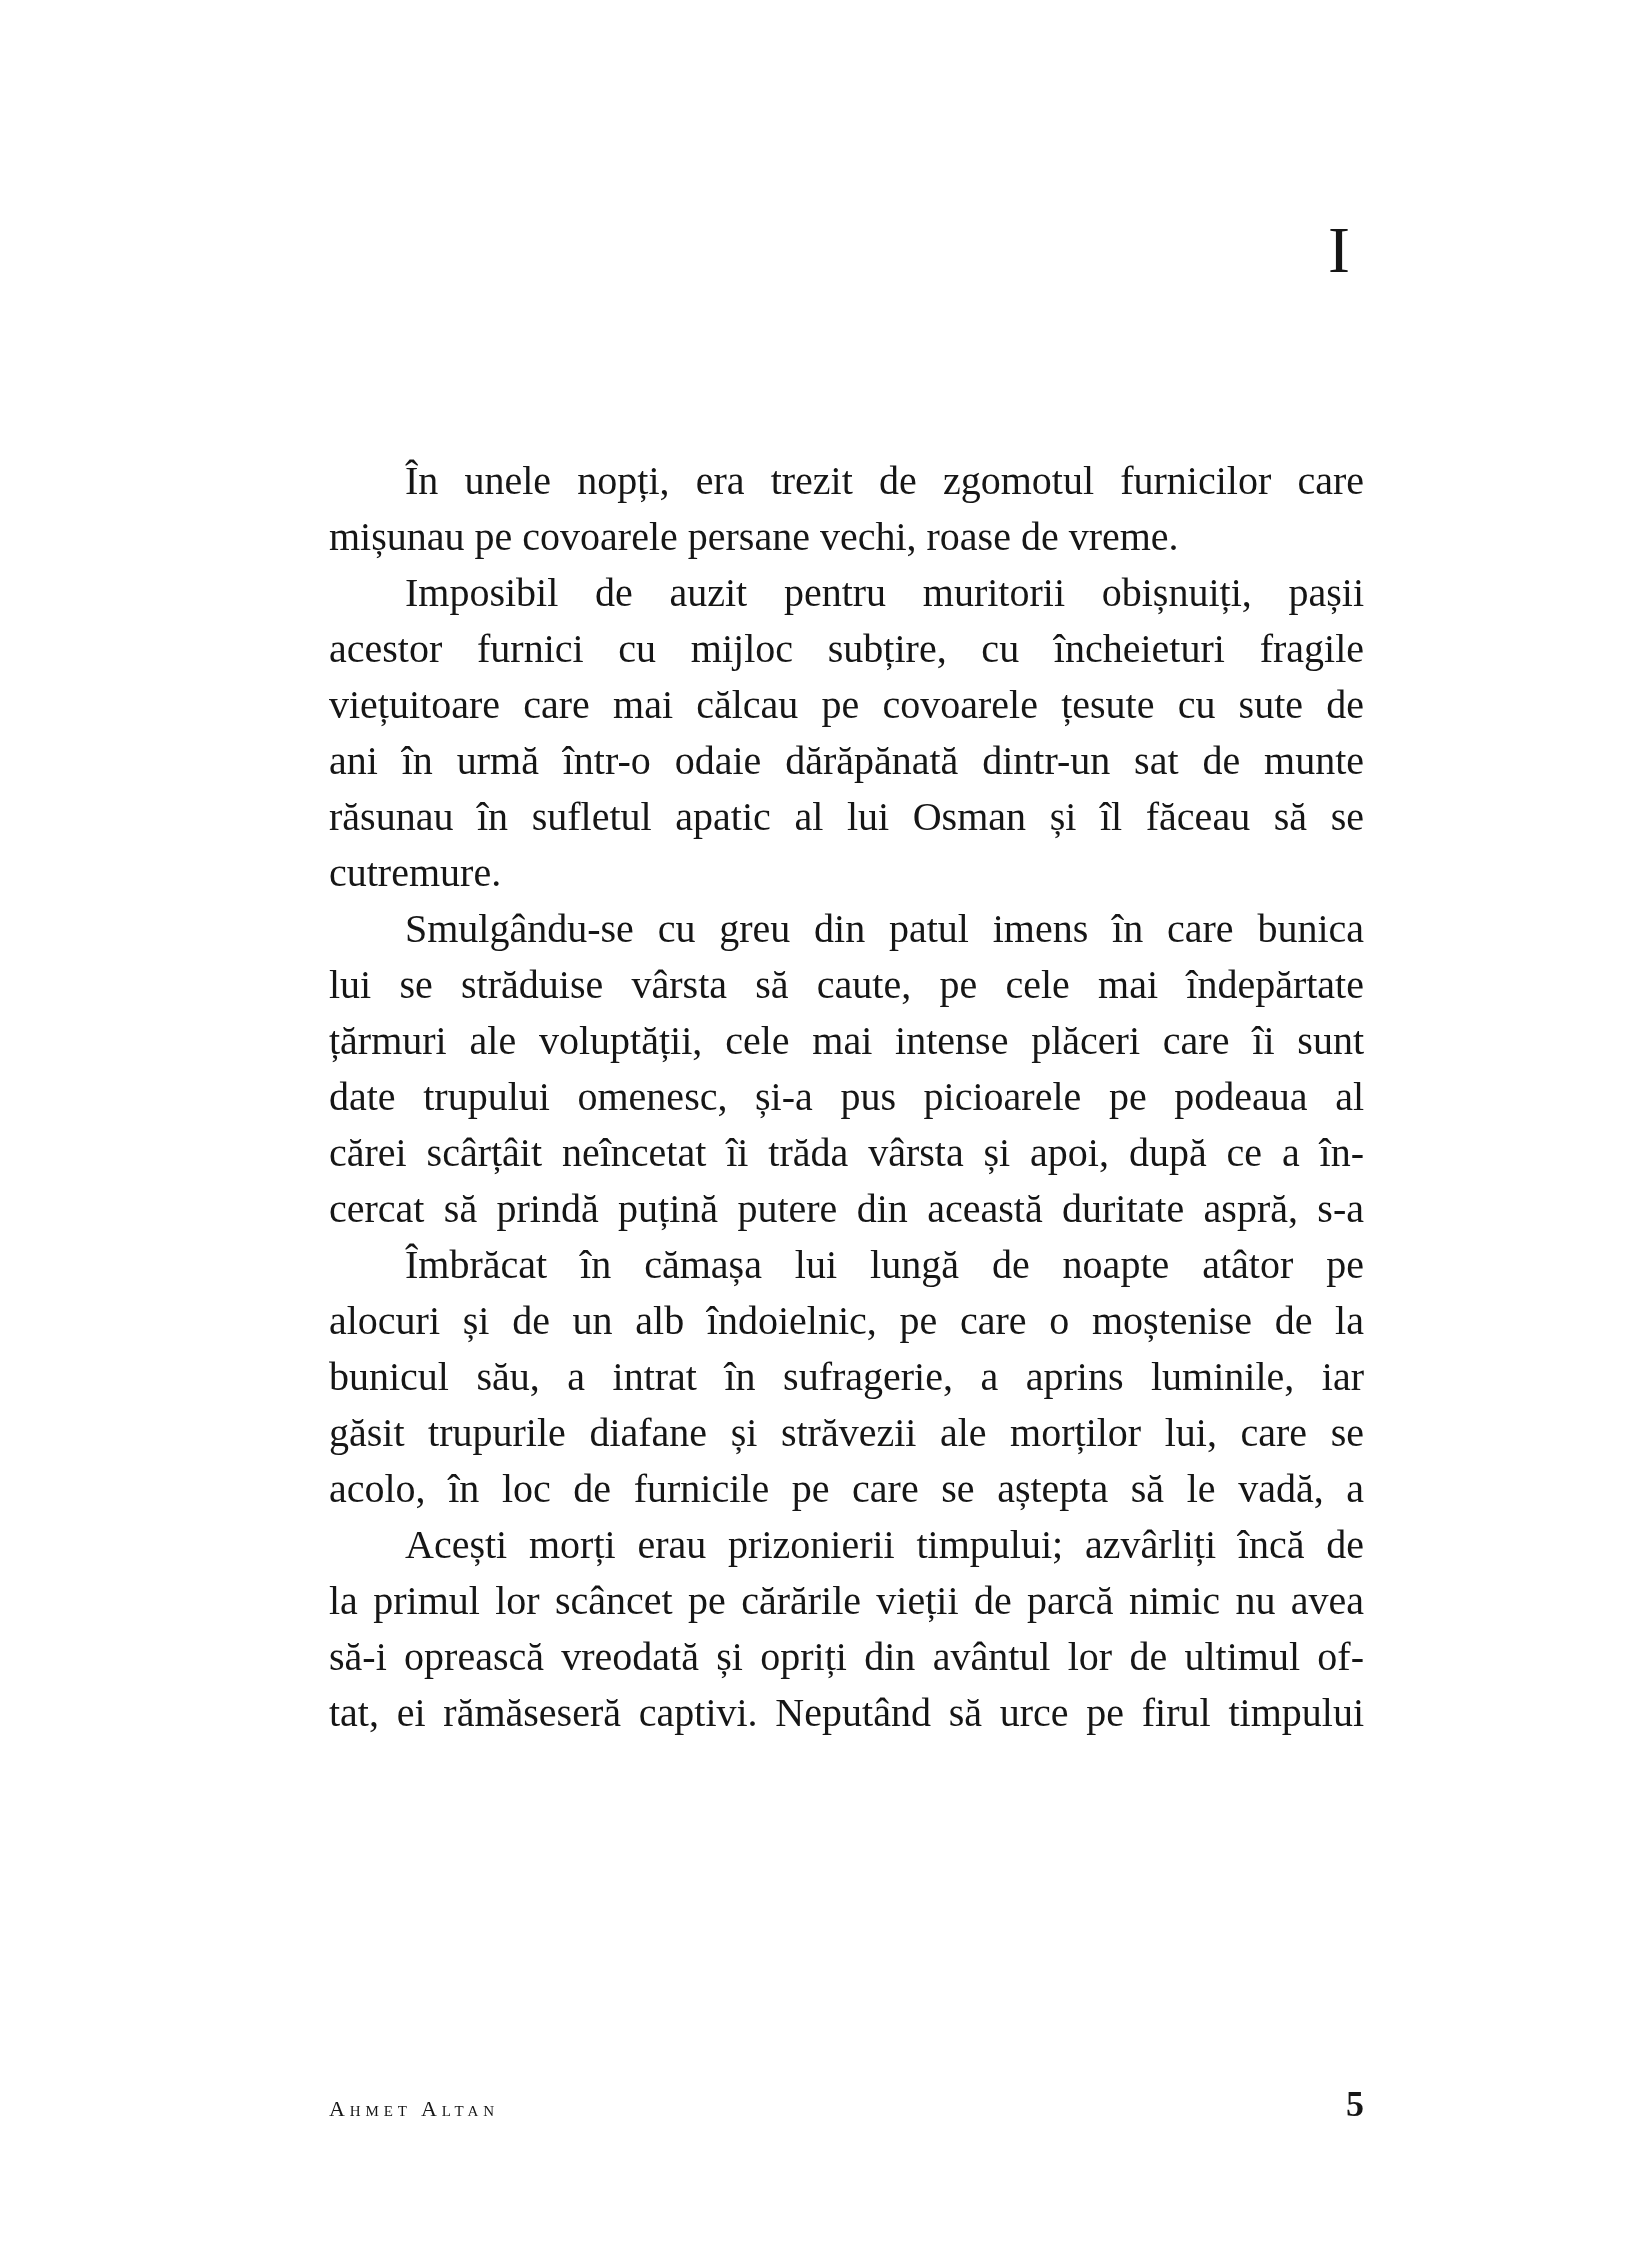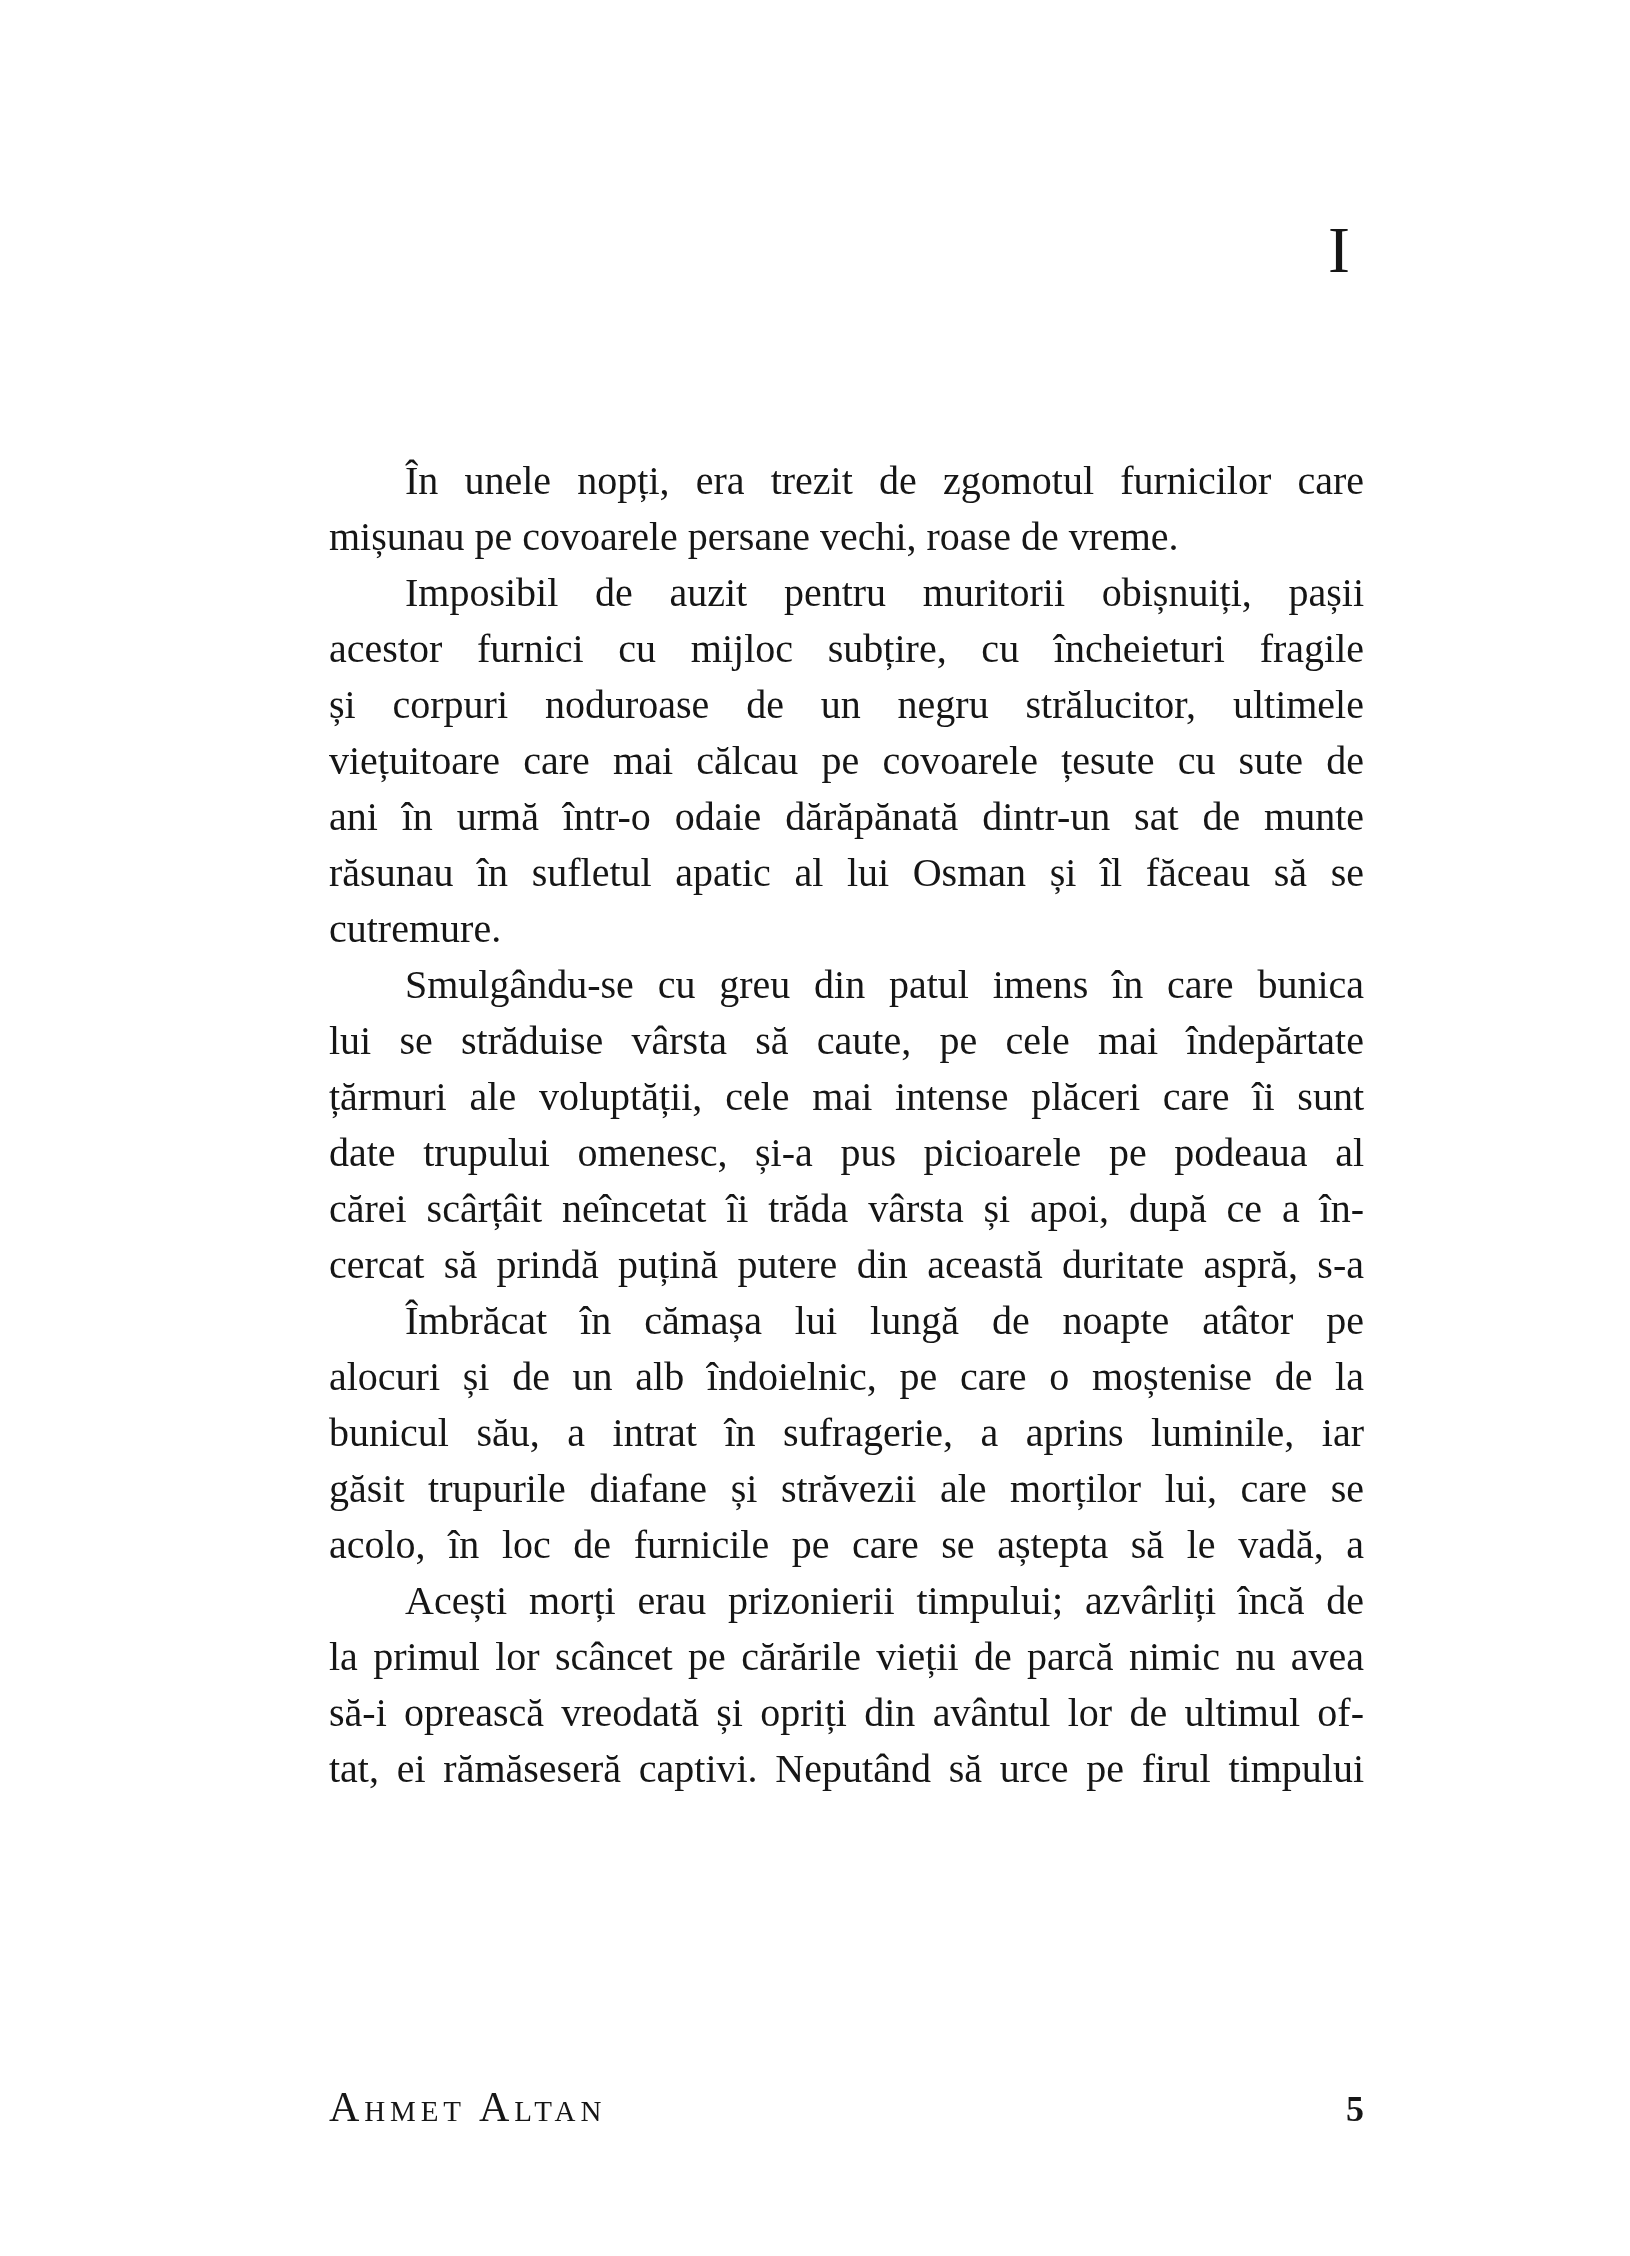--- a/index.html
+++ b/index.html
@@ -49,21 +49,21 @@
     position: absolute;
     left: 329px;
     right: 267px;
     top: 2083px;
     display: flex;
     justify-content: space-between;
     align-items: baseline;
   }
   .author {
     font-variant: small-caps;
-    font-size: 42px;
+    font-size: 22px;
     letter-spacing: 4.9px;
   }
   .page-number {
     font-size: 36px;
     font-weight: 700;
   }
 </style>
 </head>
 <body>
 
@@ -72,21 +72,20 @@
   <div class="chapter-numeral">I</div>
 
   <div class="text-block">
       <div class="paragraph">
         <div class="line first">În unele nopți, era trezit de zgomotul furnicilor care</div>
         <div class="line short">mișunau pe covoarele persane vechi, roase de vreme.</div>
       </div>
       <div class="paragraph">
         <div class="line first">Imposibil de auzit pentru muritorii obișnuiți, pașii</div>
         <div class="line">acestor furnici cu mijloc subțire, cu încheieturi fragile</div>
-        <div class="line">și corpuri noduroase de un negru strălucitor, ultimele</div>
         <div class="line">viețuitoare care mai călcau pe covoarele țesute cu sute de</div>
         <div class="line">ani în urmă într-o odaie dărăpănată dintr-un sat de munte</div>
         <div class="line">răsunau în sufletul apatic al lui Osman și îl făceau să se</div>
         <div class="line short">cutremure.</div>
       </div>
       <div class="paragraph">
         <div class="line first">Smulgându-se cu greu din patul imens în care bunica</div>
         <div class="line">lui se străduise vârsta să caute, pe cele mai îndepărtate</div>
         <div class="line">țărmuri ale voluptății, cele mai intense plăceri care îi sunt</div>
         <div class="line">date trupului omenesc, și-a pus picioarele pe podeaua al</div>

